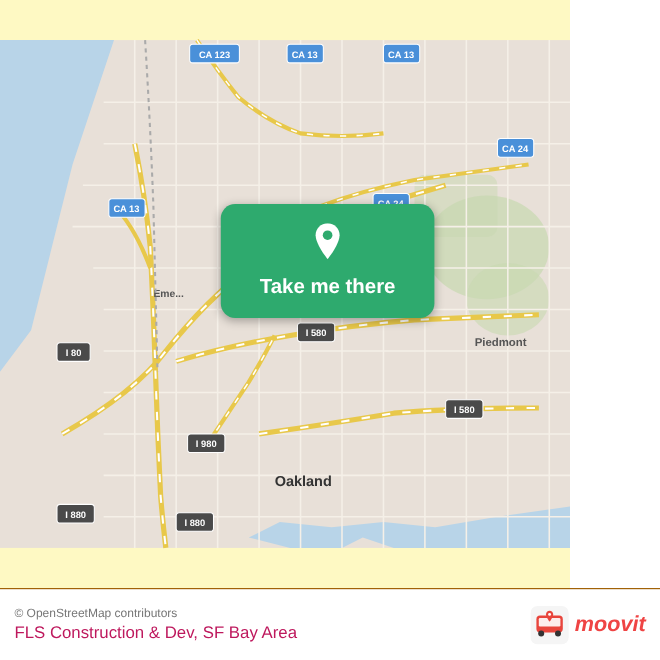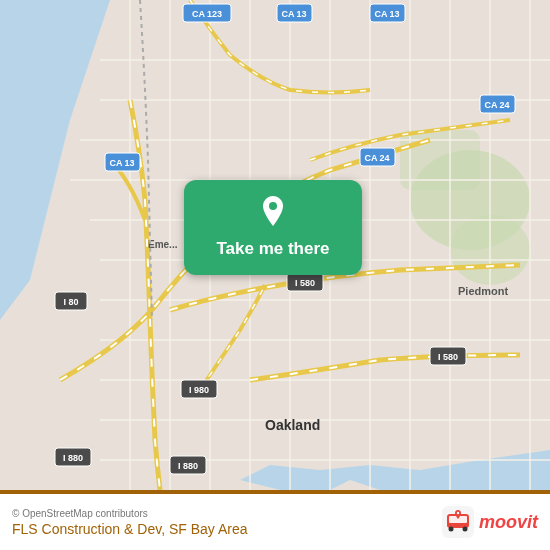--- a/index.html
+++ b/index.html
@@ -6,38 +6,38 @@
 
     body {
       width: 550px;
       height: 550px;
       overflow: hidden;
       font-family: Arial, sans-serif;
       position: relative;
     }
 
     #map-container {
-      width: 550px;
+      width: 475px;
       height: 490px;
       position: relative;
       overflow: hidden;
       background-color: #fef9c3;
     }
 
     
     #map-svg {
       width: 100%;
       height: 100%;
       position: absolute;
       top: 0; left: 0;
     }
 
     #take-me-there-btn {
       position: absolute;
-      top: 180px;
+      top: 170px;
       left: 184px;
       width: 178px;
       height: 95px;
       background-color: #2eaa6e;
       border-radius: 12px;
       display: flex;
       flex-direction: column;
       align-items: center;
       justify-content: center;
       gap: 8px;
@@ -59,37 +59,37 @@
     }
 
     #footer {
       width: 550px;
       height: 60px;
       background: white;
       display: flex;
       align-items: center;
       justify-content: space-between;
       padding: 0 12px;
-      border-top: 4px solid #a16207;
+      border-top: 1px solid #a16207;
     }
 
     #footer-left {
       display: flex;
       flex-direction: column;
       gap: 2px;
     }
 
     #copyright {
       font-size: 10px;
       color: #777;
     }
 
     #location-label {
       font-size: 14px;
-      color: #a16207;
+      color: #be185d;
       font-weight: 400;
     }
 
     #moovit-logo {
       display: flex;
       align-items: center;
       gap: 5px;
     }
 
     #moovit-logo .logo-icon {

